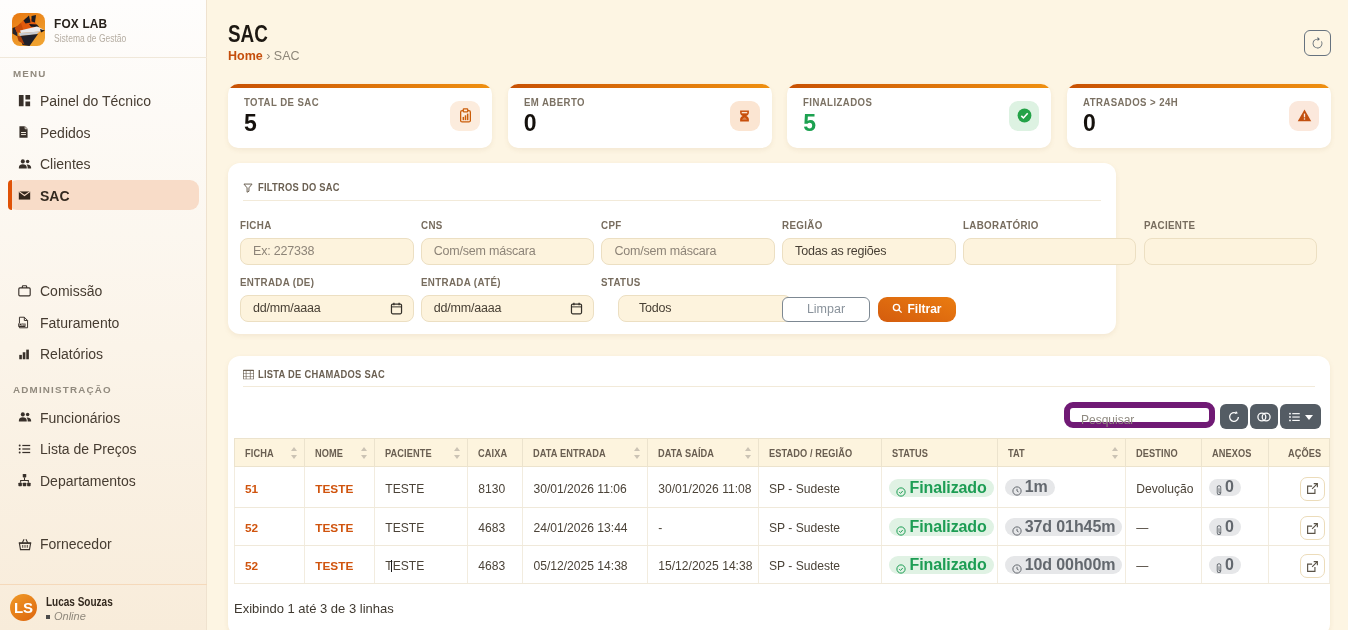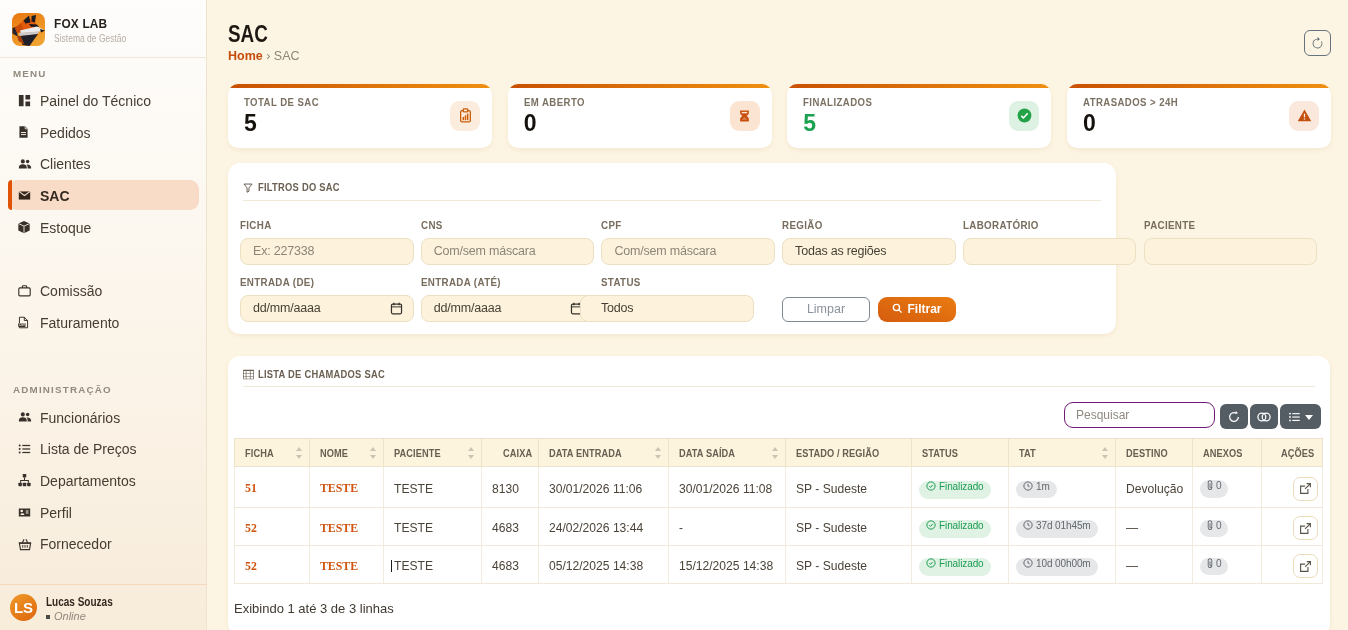--- a/index.html
+++ b/index.html
@@ -60,33 +60,33 @@
 .calics { position:absolute; right:10px; top:6px; }
 #btnLimpar { position:absolute; left:554px; top:134px; width:88px; height:25px; background:#fff;
   border:1px solid #7d8892; border-radius:6px; color:#8a939c; font-size:12.5px; text-align:center; line-height:23px; }
 #btnFiltrar { position:absolute; left:650px; top:134px; width:78px; height:25px;
   background:linear-gradient(200deg,#ea7c10,#d45c0e); border-radius:9px; color:#fff; font-size:12px;
   font-weight:700; text-align:center; line-height:25px; }
 
 
 #tableCard { left:228px; top:356px; width:1102px; height:280px; border-radius:12px; }
 #search { position:absolute; left:836px; top:46px; width:151px; height:26px; background:#fff;
-  border:1px solid #701a75; border-radius:9px; font-size:12px; color:#8f8a80; line-height:24px; padding-left:11px; }
+  border:6px solid #701a75; border-radius:9px; font-size:12px; color:#8f8a80; line-height:24px; padding-left:11px; }
 .dkbtn { position:absolute; top:48px; height:25px; background:#545c64; border-radius:6px;
   display:flex; align-items:center; justify-content:center; }
 table#tb { position:absolute; left:6px; top:82px; border-collapse:collapse; table-layout:fixed; }
 #tb th { background:#fdf4de; height:28px; font-size:11px; font-weight:700; color:#695e51; letter-spacing:.1px;
   text-align:left; padding:0 0 0 10px; border:1px solid #ece3cd; position:relative; }
 #tb th .ht { display:inline-block; transform:scaleX(.84); transform-origin:left; white-space:nowrap; }
 #tb td { height:38px; font-size:12.1px; color:#4b4338; padding:3px 0 0 10px; border-bottom:1px solid #f0e9da;
   border-left:1px solid #f2ecdf; border-right:1px solid #f2ecdf; background:#fff; }
-#tb .orange { color:#d0540e; font-weight:700; font-size:11.8px;font-family:Liberation Serif, serif; }
+#tb .orange { color:#d0540e; font-weight:700; font-size:11.8px; }
 .sort { position:absolute; right:6px; top:8px; width:8px; height:12px; }
-.pill { display:inline-flex; align-items:flex-start; gap:3px; height:17.5px; padding:0 7px; border-radius:9px;
-  font-size:10px; font-weight:400; letter-spacing:-.1px; white-space:nowrap; position:relative; left:-3px; top:.5px; }
+.pill { display:inline-flex; align-items:flex-end; gap:3px; height:17.5px; padding:0 7px; border-radius:9px;
+  font-size:16px; font-weight:700; letter-spacing:-.1px; white-space:nowrap; position:relative; left:-3px; top:.5px; }
 .pill.green { background:#e0f2e4; color:#1d9d54; height:18px; }
 .pill.gray { background:#e6e7e9; color:#63686e; }
 #foot { position:absolute; left:6px; top:245px; font-size:13px; color:#3f3930; }
 .actbtn { margin-left:21px; width:25px; height:24px; border:1px solid #ecdcba; border-radius:7px; background:#fff;
   display:flex; align-items:center; justify-content:center; }
 </style>
 </head>
 <body>
 
 <div id="sidebar">
@@ -139,42 +139,44 @@
         </svg></span>
       <span class="tx">Clientes</span>
     </div>
   <div class="mi active" style="top:180.4px;">
       <span class="ic"><svg viewBox="0 0 16 16" width="15" height="13" fill="#33261c">
           <path d="M1 3h14v10H1z"></path>
           <path d="M1 3l7 5 7-5" stroke="#f8dcc8" stroke-width="1.3" fill="none"></path>
         </svg></span>
       <span class="tx">SAC</span>
     </div>
-  <div class="mi" style="top:212.1px;">
-      <span class="ic"><svg viewBox="0 0 16 16" width="14" height="14" fill="#38302a">
-          <path d="M8 1L14.5 4v8L8 15 1.5 12V4z"></path>
-          <path d="M1.5 4L8 7l6.5-3M8 7v8" fill="none" stroke="#f9f2e6" stroke-width="1"></path>
-        </svg></span>
-      <span class="tx">Estoque</span>
-    </div>
   <div class="mi" style="top:275.5px;">
       <span class="ic"><svg viewBox="0 0 16 16" width="15" height="14" fill="none" stroke="#38302a" stroke-width="1.3">
           <rect x="1.5" y="4.5" width="13" height="9" rx="1.2"></rect>
           <path d="M5.5 4.5V3a1 1 0 0 1 1-1h3a1 1 0 0 1 1 1v1.5"></path>
         </svg></span>
       <span class="tx">Comissão</span>
     </div>
   <div class="mi" style="top:307.2px;">
       <span class="ic"><svg viewBox="0 0 16 16" width="13" height="15" fill="none" stroke="#38302a" stroke-width="1.2">
           <path d="M3 1.5h6l4 4v9H3z"></path>
           <path d="M9 1.5v4h4"></path>
           <rect x="1.5" y="9" width="9" height="4.5" rx="0.8" fill="#38302a" stroke="none"></rect>
           <text x="6" y="12.6" font-size="3.6" text-anchor="middle" fill="#faf3e8" stroke="none" font-weight="bold">CSV</text>
         </svg></span>
       <span class="tx">Faturamento</span>
+    </div>
+  <div class="mi" style="top:338.9px;">
+      <span class="ic"><svg viewBox="0 0 16 16" width="15" height="14" fill="#38302a">
+          <path d="M2 13.5h12v1.3H2z" opacity="0"></path>
+          <rect x="2" y="9" width="3" height="5"></rect>
+          <rect x="6" y="6" width="3" height="8"></rect>
+          <rect x="10" y="3" width="3" height="11"></rect>
+        </svg></span>
+      <span class="tx">Relatórios</span>
     </div>
   <div class="menuLabel" style="top:384px;">ADMINISTRAÇÃO</div>
   <div class="mi" style="top:402.0px;">
       <span class="ic"><svg viewBox="0 0 16 16" width="16" height="14" fill="#38302a">
           <circle cx="5.5" cy="5" r="2.3"></circle>
           <circle cx="11" cy="5" r="2"></circle>
           <path d="M1 12c0-2.2 2-3.6 4.5-3.6S10 9.8 10 12v1H1zM10.5 8.7c2.3 0 4.5 1.2 4.5 3.3v1h-4v-1.5c0-1.1-.4-2-1.2-2.6z"></path>
         </svg></span>
       <span class="tx">Funcionários</span>
     </div>
@@ -191,26 +193,20 @@
     </div>
   <div class="mi" style="top:465.4px;">
       <span class="ic"><svg viewBox="0 0 16 16" width="15" height="14" fill="#38302a">
           <rect x="6" y="1" width="4" height="4" rx="0.8"></rect>
           <path d="M7.4 5h1.2v3H13v3h-1.2V9.2H4.2V11H3V8h4.4z"></path>
           <rect x="1" y="11" width="4" height="4" rx="0.8"></rect>
           <rect x="6" y="11" width="4" height="4" rx="0.8"></rect>
           <rect x="11" y="11" width="4" height="4" rx="0.8"></rect>
         </svg></span>
       <span class="tx">Departamentos</span>
-    </div>
-  <div class="mi" style="top:497.1px;">
-      <span class="ic"><svg viewBox="0 0 16 16" width="15" height="13" fill="#38302a">
-          <path d="M1 3h14v10H1zm2 3.2a1.6 1.6 0 1 0 3.2 0 1.6 1.6 0 0 0-3.2 0zM3 11c0-1.3 1.1-2 2.4-2s2.4.7 2.4 2zM9.5 5.5H13v1.2H9.5zm0 2.6H13v1.2H9.5z" fill-rule="evenodd"></path>
-        </svg></span>
-      <span class="tx">Perfil</span>
     </div>
   <div class="mi" style="top:528.8px;">
       <span class="ic"><svg viewBox="0 0 16 16" width="16" height="15" fill="none" stroke="#38302a" stroke-width="1.2">
           <path d="M2 6.5h12l-1.2 7H3.2z"></path>
           <path d="M1.5 6.5h13" stroke-width="1.4"></path>
           <path d="M5 6.5L7 2.5M11 6.5L9 2.5"></path>
           <path d="M5.6 8.5v3M8 8.5v3M10.4 8.5v3" stroke-width="1"></path>
         </svg></span>
       <span class="tx">Fornecedor</span>
     </div>
@@ -298,21 +294,21 @@
         <path d="M1.8 6h12.4" stroke-width="1.2"></path>
         <path d="M4.8 1v3M11.2 1v3" stroke-width="1.6"></path>
       </svg></div>
   <div class="flabel" style="left:192.7px; top:113.0px;">ENTRADA (ATÉ)</div>
   <div class="finput" style="left:192.7px; top:131.5px; width:173.5px;">dd/mm/aaaa<svg class="calics" width="13" height="13" viewBox="0 0 16 16" fill="none" stroke="#35312a" stroke-width="1.5">
         <rect x="1.8" y="2.5" width="12.4" height="12" rx="1.5"></rect>
         <path d="M1.8 6h12.4" stroke-width="1.2"></path>
         <path d="M4.8 1v3M11.2 1v3" stroke-width="1.6"></path>
       </svg></div>
   <div class="flabel" style="left:373.4px; top:113.0px;">STATUS</div>
-  <div class="finput" style="left:352px; top:131.5px; width:173.5px;padding-left:20px;">Todos</div>
+  <div class="finput" style="left:390px; top:131.5px; width:173.5px;padding-left:20px;">Todos</div>
   <div id="btnLimpar">Limpar</div>
   <div id="btnFiltrar"><svg width="11" height="11" viewBox="0 0 16 16" fill="none" stroke="#fff" stroke-width="2" style="vertical-align:-1px; margin-right:4px;">
         <circle cx="6.5" cy="6.5" r="4.5"></circle>
         <path d="M10 10l4 4"></path>
       </svg>Filtrar</div>
 </div>
 
 <div class="card" id="tableCard">
   <div class="cardHead" style="top:12px;"><svg width="11" height="11" viewBox="0 0 16 16" fill="#6b6052" style="margin-right:4px;">
         <path d="M0 2a1 1 0 0 1 1-1h14a1 1 0 0 1 1 1v12a1 1 0 0 1-1 1H1a1 1 0 0 1-1-1zm5 1v3h5V3zm6 0v3h4V3zm-1 4H5v3h5zm1 0v3h4V7zm-1 4H5v3h5zm1 0v3h4v-3zM4 3H1v3h3zM1 7v3h3V7zm0 4v3h3v-3z"></path>
@@ -366,21 +362,21 @@
               <path d="M4 12L1 8h6z" fill="#cbc3b4"></path>
             </svg></th>
           <th style="width:74px;"><span class="ht">NOME</span><svg class="sort" viewBox="0 0 8 12">
               <path d="M4 0l3 4H1z" fill="#cbc3b4"></path>
               <path d="M4 12L1 8h6z" fill="#cbc3b4"></path>
             </svg></th>
           <th style="width:98px;"><span class="ht">PACIENTE</span><svg class="sort" viewBox="0 0 8 12">
               <path d="M4 0l3 4H1z" fill="#cbc3b4"></path>
               <path d="M4 12L1 8h6z" fill="#cbc3b4"></path>
             </svg></th>
-          <th style="width:57px;text-align:right;"><span class="ht">CAIXA</span></th>
+          <th style="width:57px;"><span class="ht">CAIXA</span></th>
           <th style="width:130px;"><span class="ht">DATA ENTRADA</span><svg class="sort" viewBox="0 0 8 12">
               <path d="M4 0l3 4H1z" fill="#cbc3b4"></path>
               <path d="M4 12L1 8h6z" fill="#cbc3b4"></path>
             </svg></th>
           <th style="width:117px;"><span class="ht">DATA SAÍDA</span><svg class="sort" viewBox="0 0 8 12">
               <path d="M4 0l3 4H1z" fill="#cbc3b4"></path>
               <path d="M4 12L1 8h6z" fill="#cbc3b4"></path>
             </svg></th>
           <th style="width:126px;"><span class="ht">ESTADO / REGIÃO</span></th>
           <th style="width:97px;"><span class="ht">STATUS</span></th>
@@ -421,21 +417,21 @@
                 <path d="M9.5 2H14v4.5M14 2L7.5 8.5"></path>
               </svg>
             </div>
           </td>
         </tr>
         <tr>
           <td class="orange">52</td>
           <td class="orange">TESTE</td>
           <td>TESTE</td>
           <td>4683</td>
-          <td>24/02/2026 13:44</td>
+          <td>24/01/2026 13:44</td>
           <td>-</td>
           <td>SP - Sudeste</td>
           <td><span class="pill green"><svg width="10" height="10" viewBox="0 0 16 16" fill="none" stroke="#1d9d54" stroke-width="1.6">
                 <circle cx="8" cy="8" r="6.6"></circle>
                 <path d="M5.2 8.3l2 2 3.6-4"></path>
               </svg>Finalizado</span></td>
           <td><span class="pill gray"><svg width="10" height="10" viewBox="0 0 16 16" fill="none" stroke="#63686e" stroke-width="1.6">
                 <circle cx="8" cy="8" r="6.6"></circle>
                 <path d="M8 4.5V8l2.5 1.5"></path>
               </svg>37d 01h45m</span></td>

